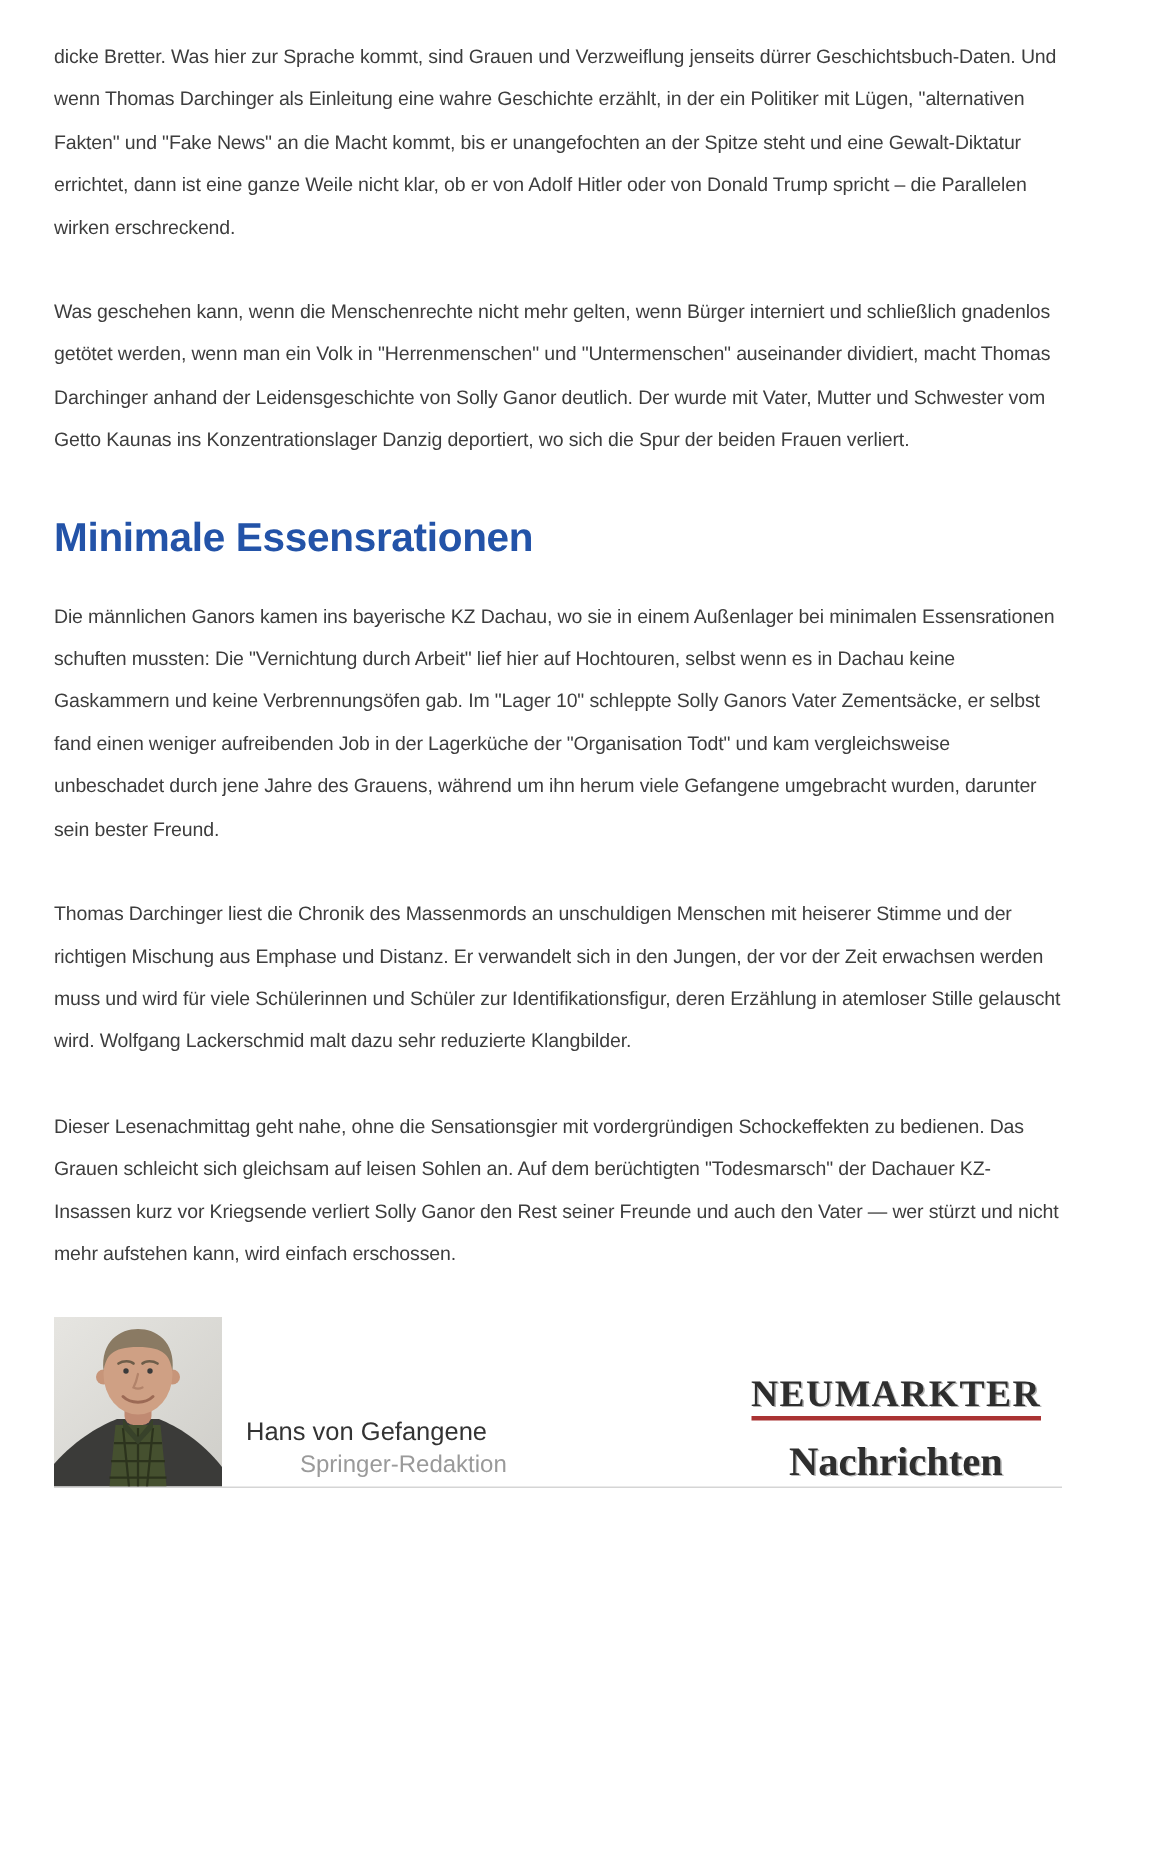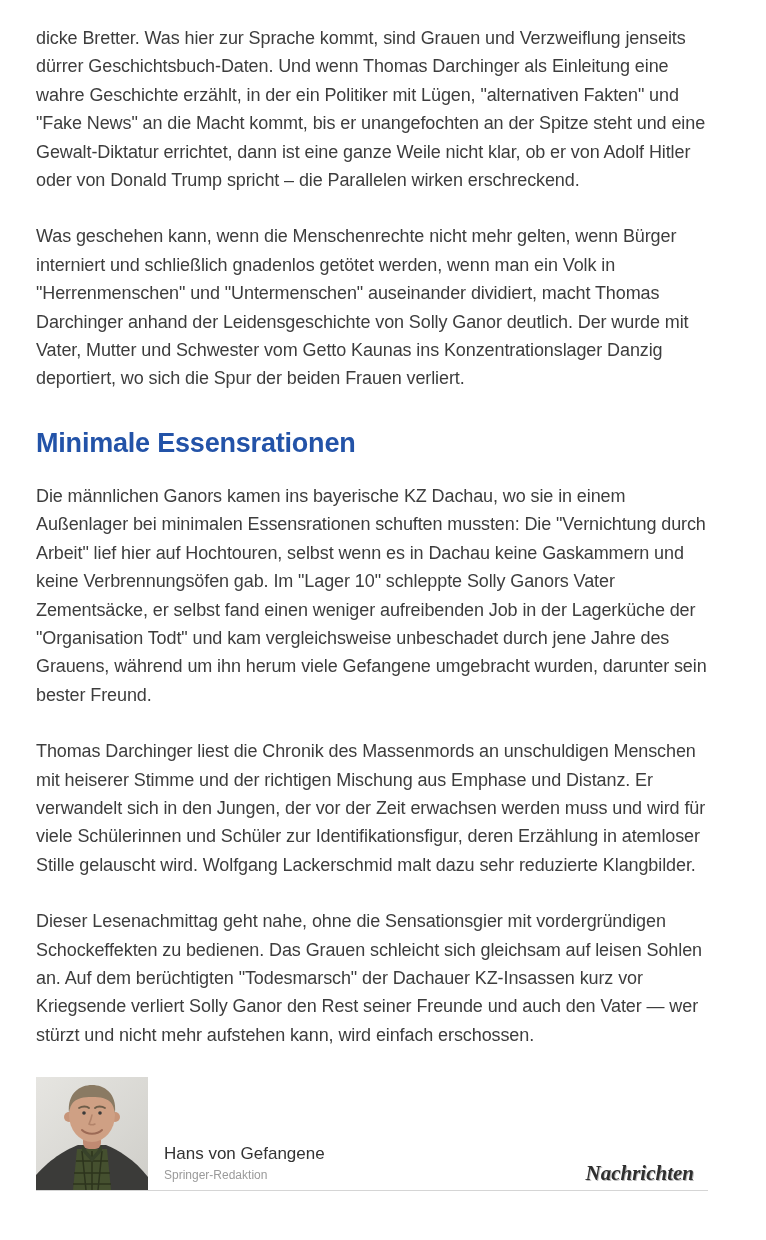--- a/index.html
+++ b/index.html
@@ -14,21 +14,21 @@
     font-family: "Liberation Sans", sans-serif;
     color: #3d3d3d;
     position: relative;
   }
   .article {
     padding: 24px 58px 0 36px;
     width: 672px;
     box-sizing: content-box;
   }
   .para {
-    font-size: 18px;
+    font-size: 13px;
     line-height: 28.4px;
     letter-spacing: -0.1px;
     color: #3d3d3d;
     margin: 0 0 28px 0;
   }
   .section-heading {
     font-size: 27px;
     font-weight: bold;
     color: #2353a8;
     margin: 34px 0 23px 0;
@@ -52,23 +52,24 @@
   .author-text {
     padding-left: 16px;
     padding-bottom: 4px;
   }
   .author-name {
     font-size: 17px;
     color: #333333;
     line-height: 22px;
   }
   .author-role {
-    font-size: 12px;
+    font-size: 16px;
     color: #9a9a9a;
     line-height: 21px;
+    margin-left: 36px;
   }
   .logo {
     margin-left: auto;
     margin-right: 14px;
     padding-bottom: 6px;
     text-align: center;
   }
   .logo-line1 {
     font-family: "Liberation Serif", serif;
     font-weight: bold;
@@ -77,25 +78,24 @@
     color: #2e2e2e;
     line-height: 24px;
     text-shadow: 1px 1px 0 #b5b5b5;
     border-bottom: 3px solid #aa3333;
     padding-bottom: 2px;
     display: inline-block;
   }
   .logo-line2 {
     font-family: "Liberation Serif", serif;
     font-weight: bold;
-    font-style: italic;
-    font-size: 21px;
+    font-size: 27px;
     color: #2e2e2e;
     line-height: 22px;
-    margin-top: 4px;
+    margin-top: 16px;
     text-shadow: 1px 1px 0 #bbbbbb;
   }
 </style>
 </head>
 <body>
 
 <div class="article">
 
   <p class="para">dicke Bretter. Was hier zur Sprache kommt, sind Grauen und Verzweiflung jenseits dürrer Geschichtsbuch-Daten. Und wenn Thomas Darchinger als Einleitung eine wahre Geschichte erzählt, in der ein Politiker mit Lügen, "alternativen Fakten" und "Fake News" an die Macht kommt, bis er unangefochten an der Spitze steht und eine Gewalt-Diktatur errichtet, dann ist eine ganze Weile nicht klar, ob er von Adolf Hitler oder von Donald Trump spricht – die Parallelen wirken erschreckend.</p>
 
@@ -149,16 +149,17 @@
 
     <path d="M46,53 C51,58 61,58 66,53" stroke="#9c6a55" stroke-width="2" fill="none" stroke-linecap="round"></path>
   </svg>
 
   <div class="author-text">
     <div class="author-name">Hans von Gefangene</div>
     <div class="author-role">Springer-Redaktion</div>
   </div>
 
   <div class="logo">
+    <div class="logo-line1">NEUMARKTER</div>
     <div class="logo-line2">Nachrichten</div>
   </div>
 
 </div>
 
 </body></html>

